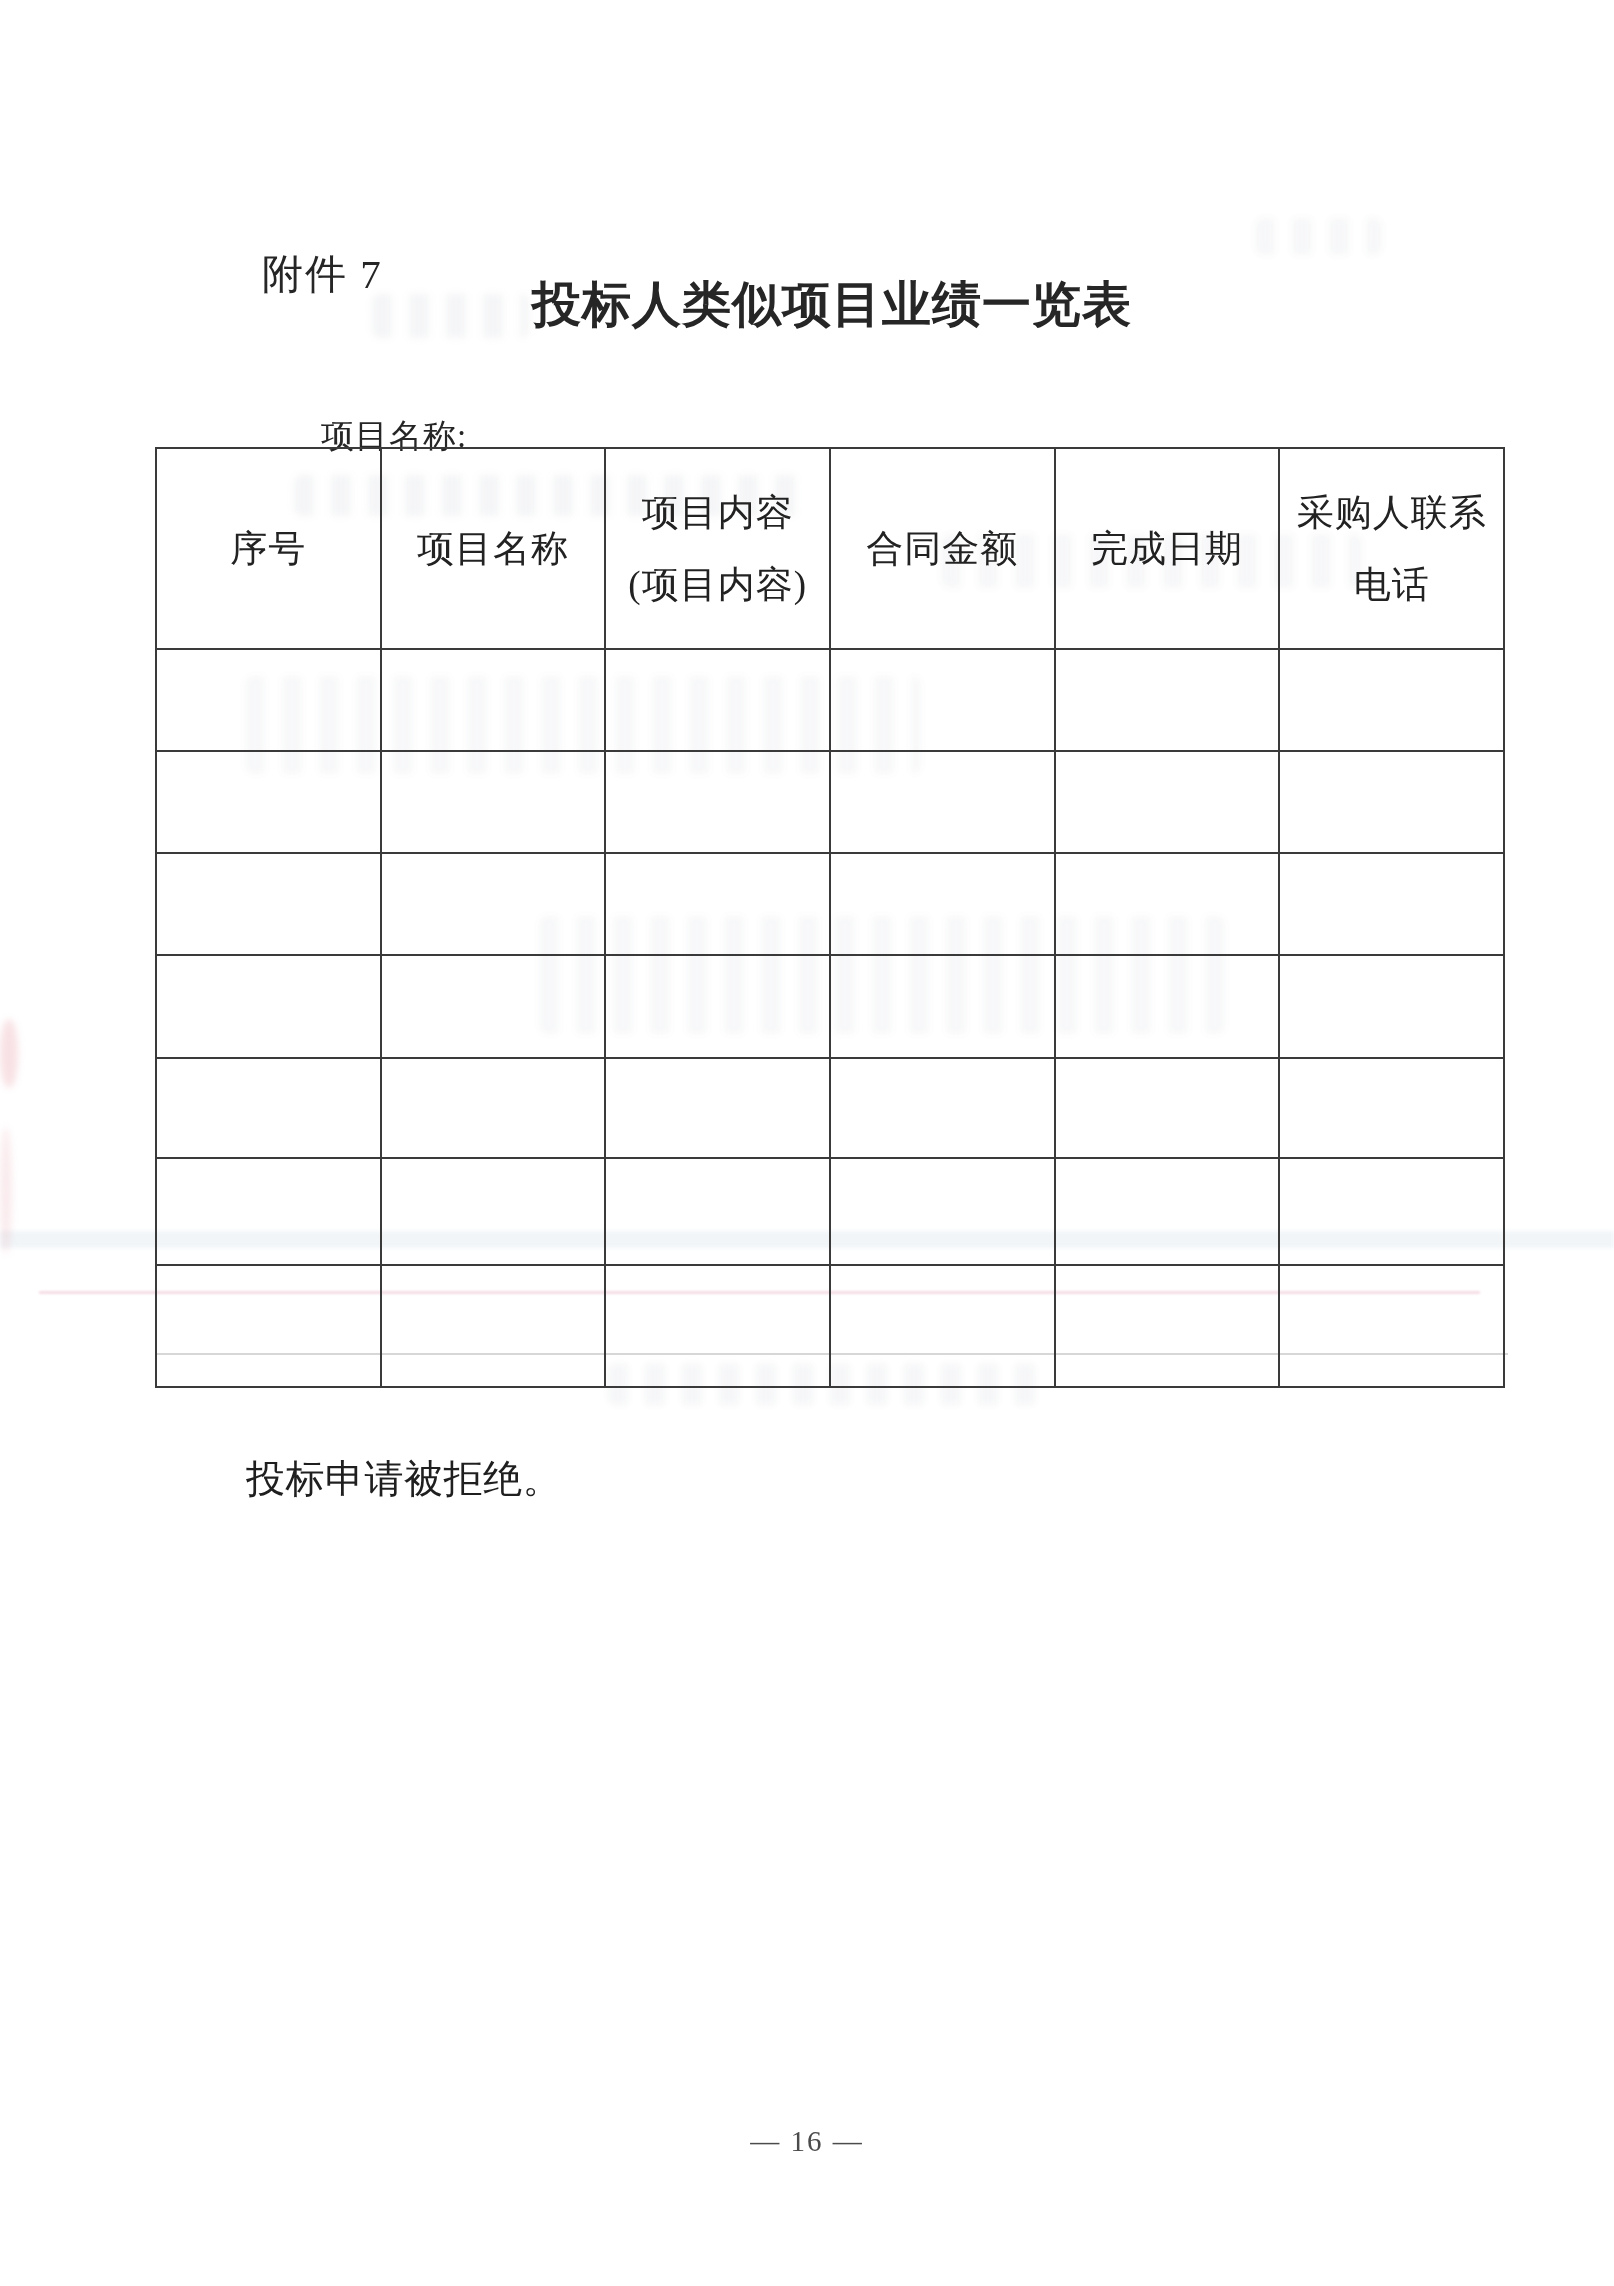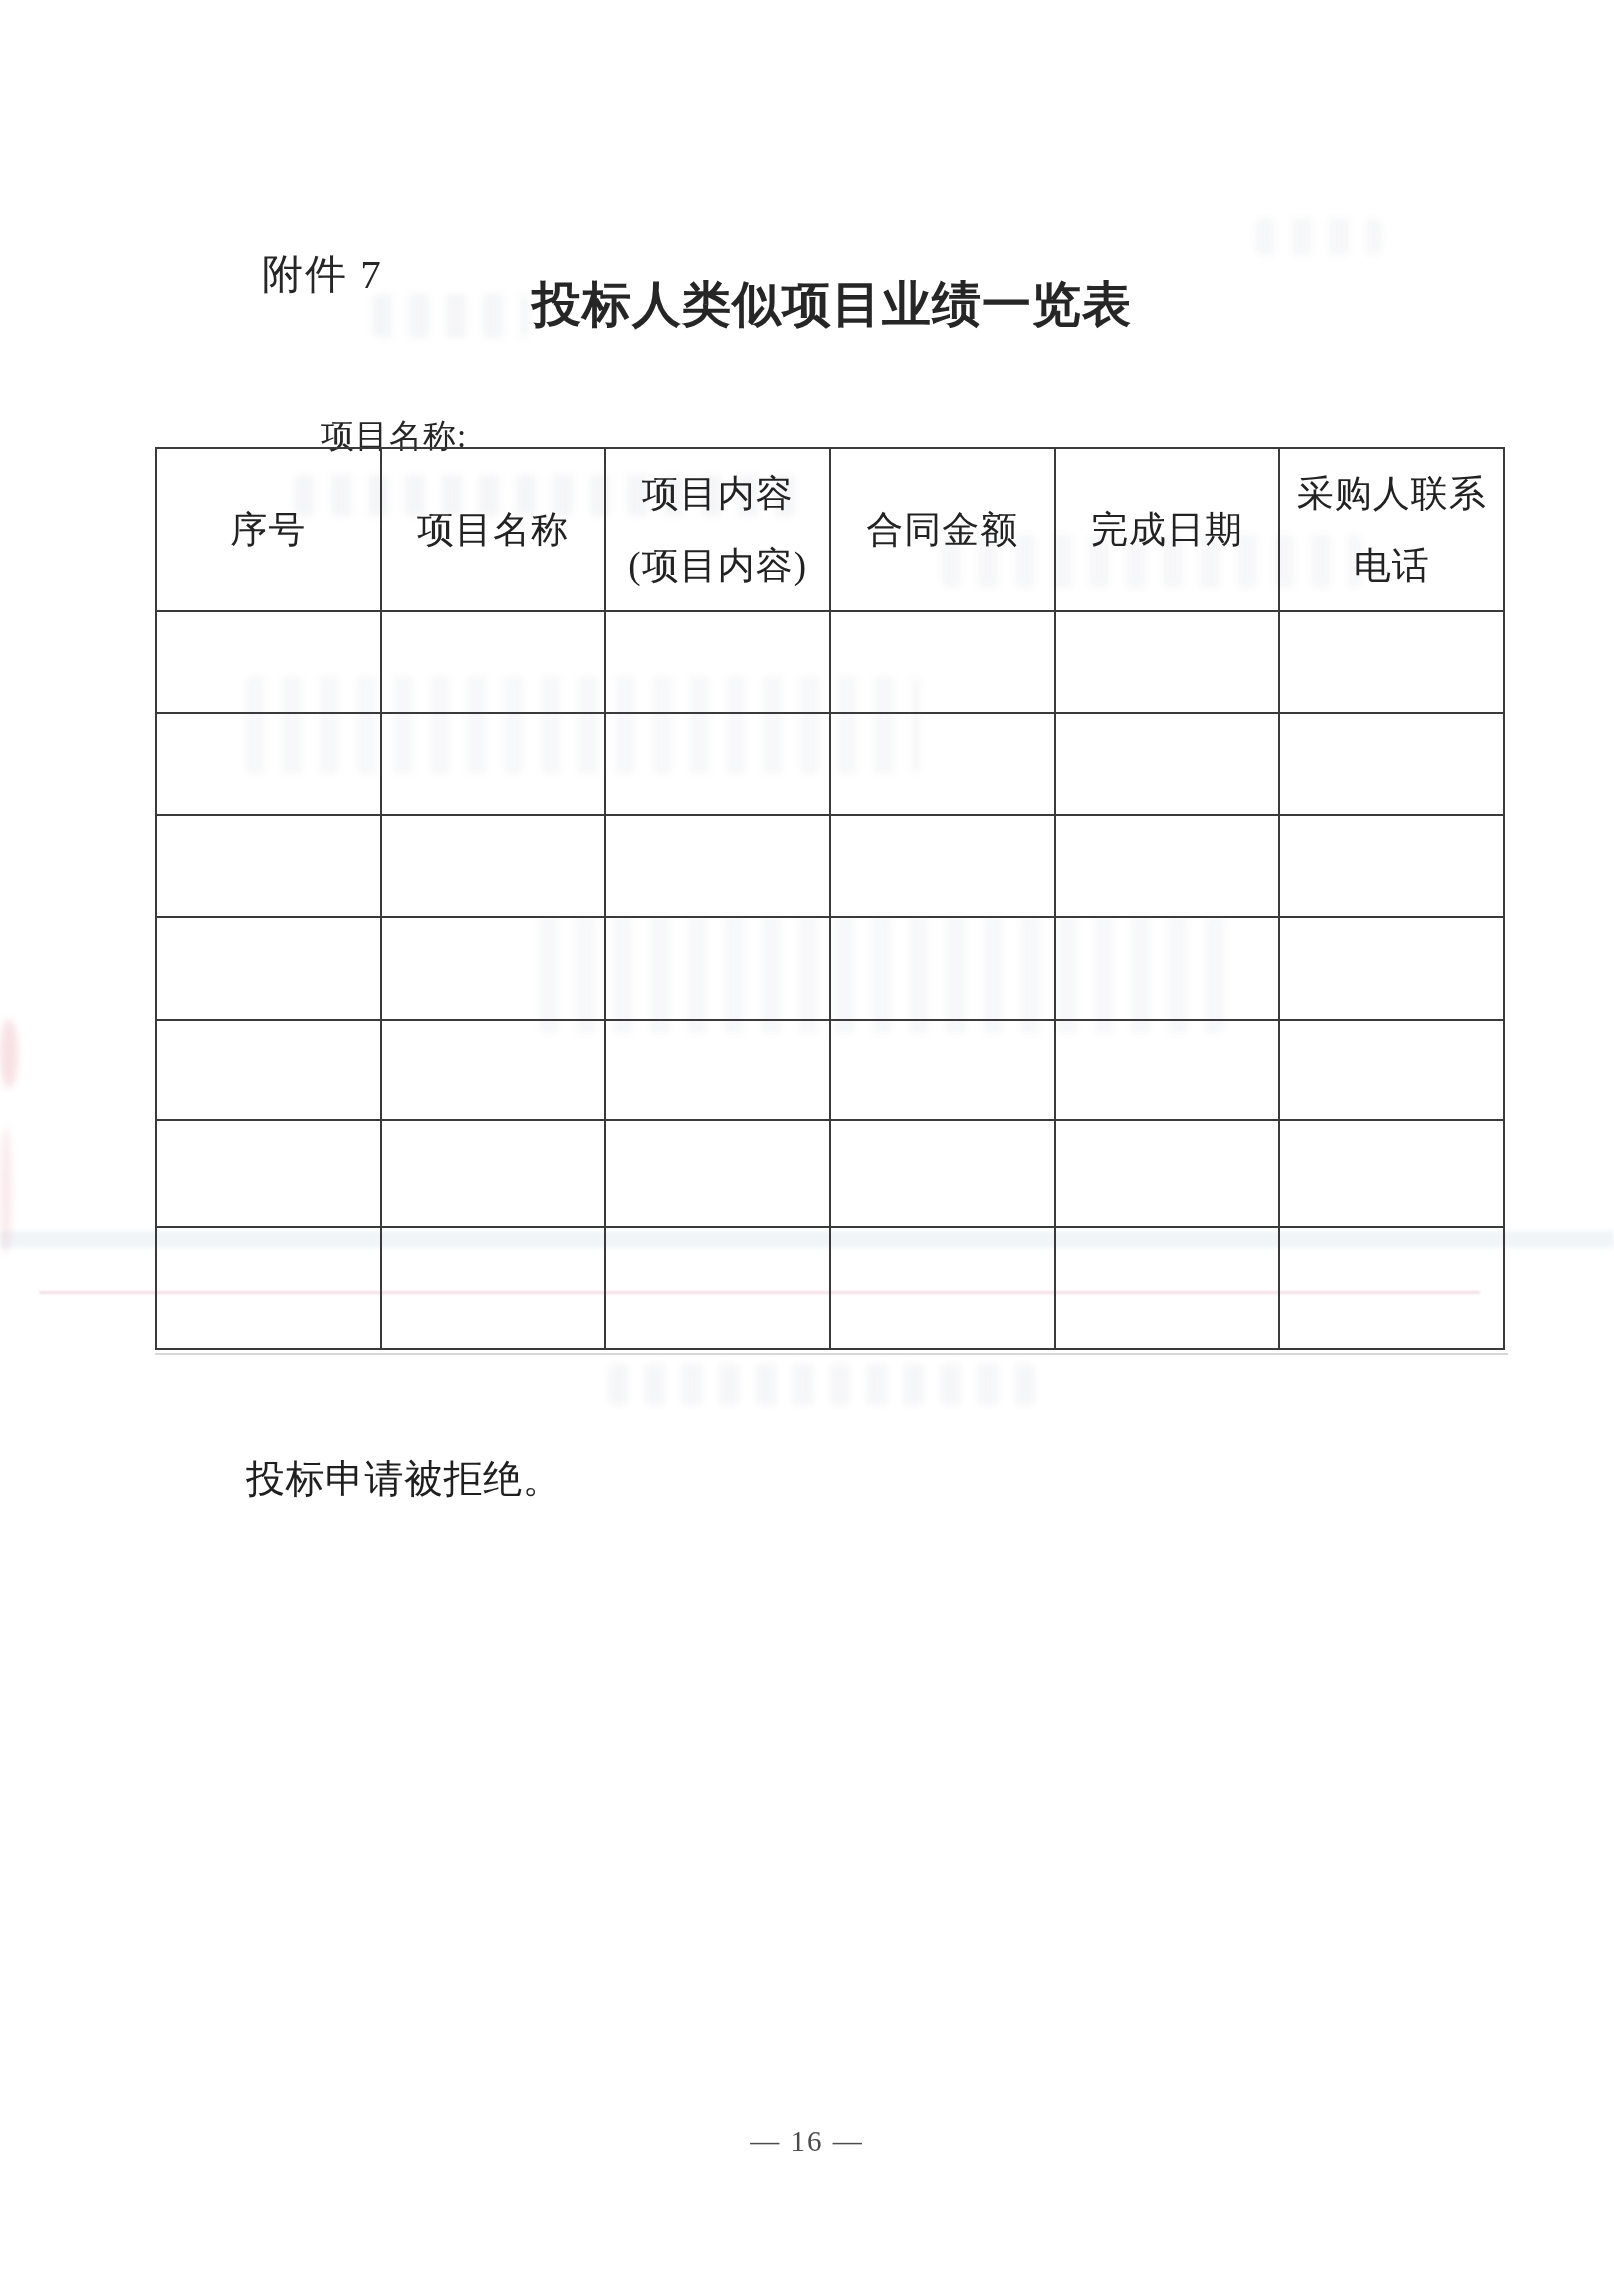--- a/index.html
+++ b/index.html
@@ -30,21 +30,21 @@
   table.grid{
     border-collapse:collapse;table-layout:fixed;
     width:1350px;
   }
   table.grid th,table.grid td{
     border:2px solid #3a3a3a;
     padding:0;margin:0;
     text-align:center;vertical-align:middle;
     font-weight:normal;
   }
-  table.grid thead tr{height:163px;}
+  table.grid thead tr{height:201px;}
   table.grid th{
     font-size:37px;letter-spacing:1px;color:#222;
   }
   table.grid th .hline{line-height:72px;}
   table.grid tbody tr:nth-child(1){height:102px;}
   table.grid tbody tr:nth-child(2){height:102px;}
   table.grid tbody tr:nth-child(3){height:102px;}
   table.grid tbody tr:nth-child(4){height:103px;}
   table.grid tbody tr:nth-child(5){height:100px;}
   table.grid tbody tr:nth-child(6){height:107px;}

